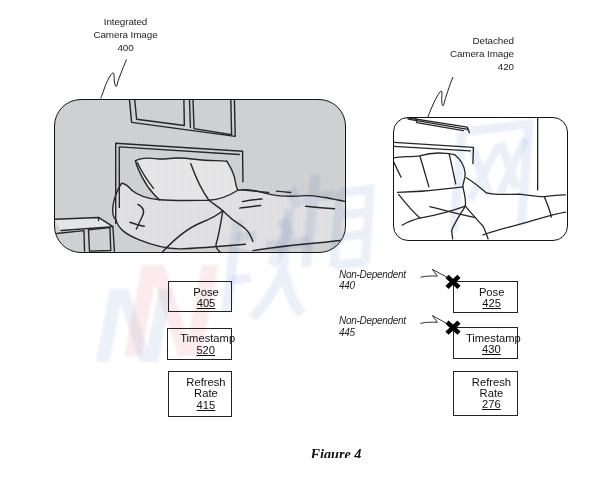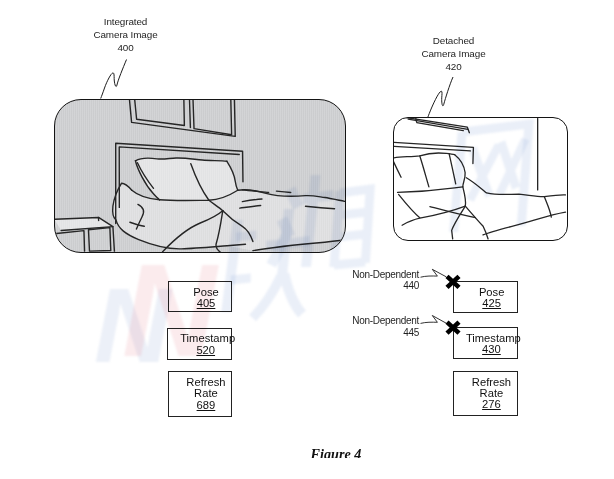--- a/index.html
+++ b/index.html
@@ -1,39 +1,39 @@
 <!DOCTYPE html>
 <html><head>
 <meta charset="utf-8">
 <style>
   html,body{margin:0;padding:0;background:#fff;}
   #page{position:relative;width:614px;height:458px;background:#ffffff;overflow:hidden;
         font-family:"Liberation Sans", sans-serif;color:#1a1a1a;}
   .lbl{position:absolute;text-align:center;font-size:9.9px;letter-spacing:-0.1px;line-height:13.2px;color:#1f1f1f;}
-  .ndlbl{position:absolute;text-align:right;font-size:10px;letter-spacing:-0.3px;line-height:11.8px;color:#1f1f1f;}
+  .ndlbl{position:absolute;text-align:left;font-size:10px;letter-spacing:-0.3px;line-height:11.8px;color:#1f1f1f;font-style:italic;}
   .imgL{position:absolute;left:54px;top:99px;width:289.5px;height:151.5px;
         border:1.7px solid #141414;border-radius:27px;
         background-color:#d2d3d5;
         background-image:repeating-linear-gradient(90deg, rgba(0,0,0,0.03) 0 1px, rgba(255,255,255,0.03) 1px 2px);
         overflow:hidden;}
   .imgR{position:absolute;left:393px;top:117px;width:173px;height:121.5px;
         border:1.5px solid #141414;border-radius:15px;background:#ffffff;overflow:hidden;}
   .box{position:absolute;box-sizing:border-box;border:1.1px solid #222;text-align:center;
        font-size:11.2px;line-height:11.3px;color:#111;background:transparent;padding-left:12px;}
   .box u{text-decoration:underline;text-underline-offset:1px;}
   .fig{position:absolute;left:266px;top:446px;width:140px;text-align:center;
        font-weight:bold;font-style:italic;font-size:14.2px;color:#111;font-family:Liberation Serif, serif;}
   svg.ov{position:absolute;left:0;top:0;}
 </style>
 </head>
 <body>
 <div id="page">
 
   <div class="lbl" style="left:65px;top:15px;width:121px;">Integrated<br>Camera Image<br>400</div>
-  <div class="lbl" style="left:393px;top:33.8px;width:121px;">Detached<br>Camera Image<br>420</div>
+  <div class="lbl" style="left:393px;top:33.8px;width:121px;text-align:right;">Detached<br>Camera Image<br>420</div>
 
   <div class="imgL">
     <svg width="289.5" height="151.5" viewBox="1.5 1.5 288 150" fill="none" stroke="#262626" stroke-width="1.4" stroke-linecap="round" stroke-linejoin="round">
 
       <g stroke="none" fill="rgba(255,255,255,0.45)">
         <path d="M81.5,61.6 C86,59 95,58.6 103,59.7 C110,60.5 116,58.9 122,58.8 C132,58.5 140,60.2 148,60.9 C156,61.7 166,61.3 172.5,62.1 C176,67.5 180.2,76 180.9,82.5 C181.3,86 182.5,89 183.3,90.9 C176,95.5 165.5,100.4 154.6,100.9 C141,101 120,101.6 105.5,100.4 C104,99.3 101.5,96.8 99,94 C91,85 83.5,70 81.5,61.6 Z"></path>
         <path d="M77.9,90.9 C74,86.5 70.5,83.8 67.6,84 C63.5,90.5 60,100 59.1,106.8 C58.3,114 59.8,118.6 62.1,120.4 C64.7,129.2 71,134.2 84.8,140.1 C100,146.3 114,149.6 127.3,149.2 C140,149 155,147.6 172.7,146.2 L198.4,151 L289.5,140.5 L289.5,102 C285,100.6 278,99.6 270,98.2 C265,97.6 258,95.8 250.7,96.3 C240,97.2 225,97.8 211.4,94 C200,90.6 190,89.8 183.3,90.9 C176,95.5 165.5,100.4 154.6,100.9 C141,101 120,101.6 105.5,100.4 C96,99.6 86,97.8 77.9,90.9 Z" fill="rgba(255,255,255,0.34)"></path>
         <path d="M1,119.8 L44.8,118 L59.1,127.1 L7.6,131 Z"></path>
       </g>
 
@@ -116,21 +116,21 @@
       <path d="M73,60 C80,64 88,71 93,75 C105,77.6 115,76.2 125,76.2 C135,77.2 145,79 150,78.6 C158,77.6 166,76.6 171,77"></path>
       <path d="M143.5,1.5 L143.5,72"></path>
 
       <path d="M89.5,116.5 C100,112 122,107.5 140,102 C150,99 162,95.5 171,94"></path>
       <path d="M150,78.6 C152,84 155.5,91 157,99"></path>
     </svg>
   </div>
 
   <div class="box" style="left:167.6px;top:281.2px;width:64.8px;height:31.2px;padding-top:4.5px;">Pose<br><u>405</u></div>
   <div class="box" style="left:167.2px;top:327.6px;width:65.1px;height:32px;padding-top:4.8px;">Timestamp<br><u>520</u></div>
-  <div class="box" style="left:167.6px;top:371.2px;width:64.7px;height:45.5px;padding-top:4.8px;">Refresh<br>Rate<br><u>689</u></div>
+  <div class="box" style="left:167.6px;top:371.2px;width:64.7px;height:45.5px;padding-top:4.8px;">Refresh<br>Rate<br><u>415</u></div>
 
   <div class="box" style="left:452.9px;top:281.2px;width:65.5px;height:31.9px;padding-top:4.8px;">Pose<br><u>425</u></div>
   <div class="box" style="left:452.9px;top:326.9px;width:65.1px;height:31.8px;padding-top:4.8px;">Timestamp<br><u>430</u></div>
   <div class="box" style="left:452.9px;top:371.2px;width:65.1px;height:44.9px;padding-top:4.5px;">Refresh<br>Rate<br><u>276</u></div>
 
   <div class="ndlbl" style="left:339px;top:268.5px;width:80px;">Non-Dependent<br>440</div>
   <div class="ndlbl" style="left:339px;top:315.3px;width:80px;">Non-Dependent<br>445</div>
 
   <div class="fig">Figure 4</div>
 

